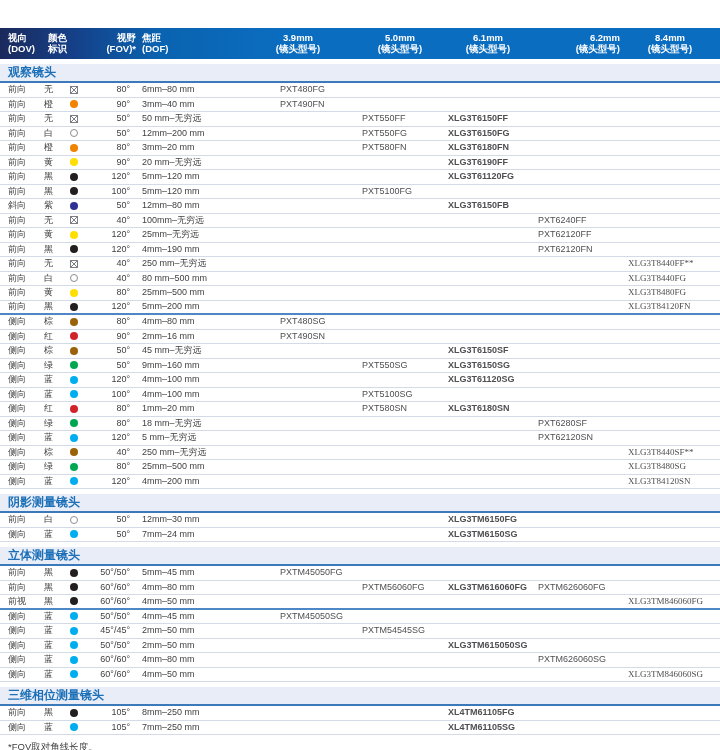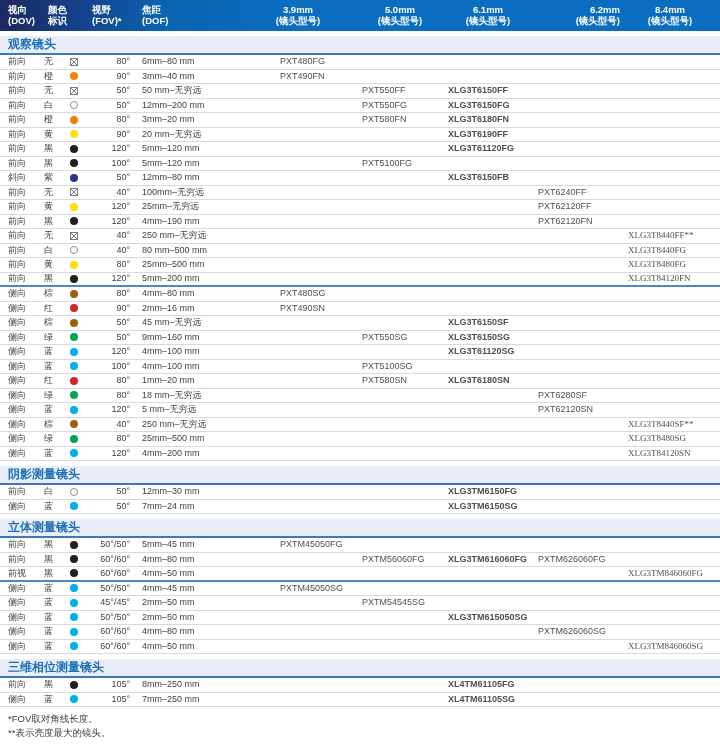--- a/index.html
+++ b/index.html
@@ -5,26 +5,26 @@
   * { margin:0; padding:0; box-sizing:border-box; }
   html,body { background:#fff; }
   .page {
     position:relative; width:720px; height:750px; overflow:hidden;
     background:#fff; font-family:"Liberation Sans", sans-serif; color:#3f3f41;
   }
   
   .thead {
     display:flex; width:720px; height:31px;
     background:linear-gradient(90deg,#1b2a5c 0%,#153f87 10%,#0a63b0 22%,#0b6dc0 40%,#0b6dc0 100%);
-    color:#fff; font-weight:bold; font-size:9.5px; line-height:11px;
+    color:#fff; font-weight:bold; font-size:9.5px; line-height:11px;margin-top:28px;
   }
   .hc { padding-top:4px; }
   .hc0 { width:44px;  padding-left:8px; }
   .hc1 { width:48px;  padding-left:4px; }
-  .hc2 { width:44px; }
+  .hc2 { width:44px;text-align:right; }
   .hc3 { width:104px; padding-left:6px; }
   .hc4 { width:116px; text-align:center; }
   .hc5 { width:88px;  text-align:center; }
   .hc6 { width:88px;  text-align:center; }
   .hc7 { width:88px;  text-align:right; }
   .hc8 { width:100px; text-align:center; }
   
   .band {
     height:19px; line-height:16px; margin-top:5px;
     background:#e9edf7; border-bottom:2px solid #3c79bb;

